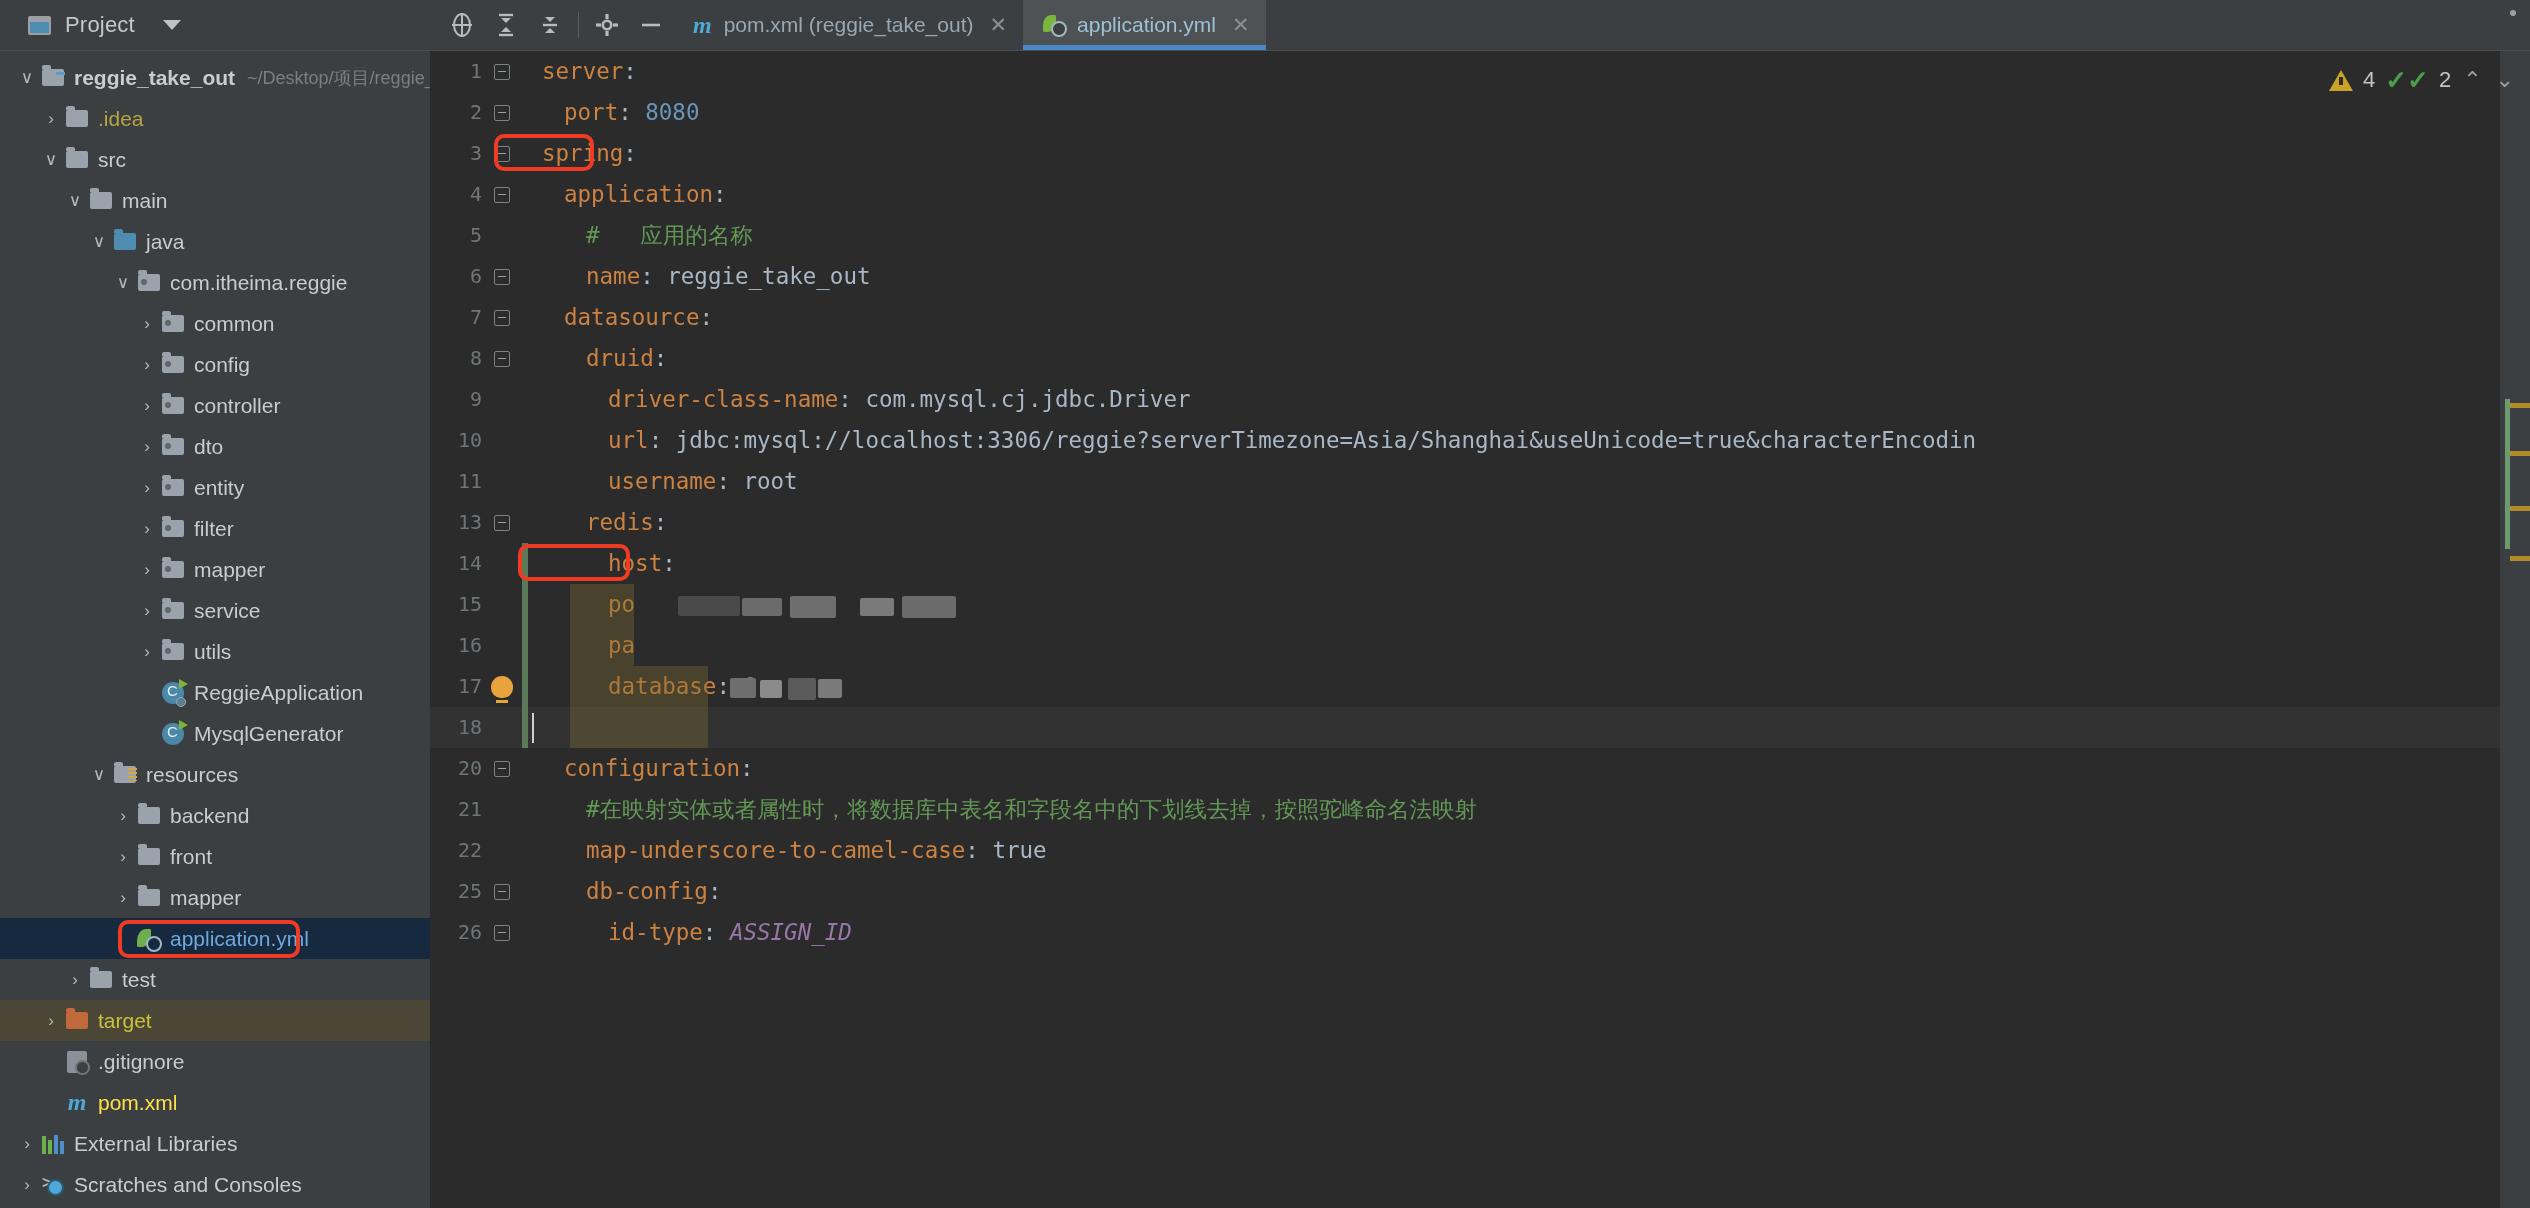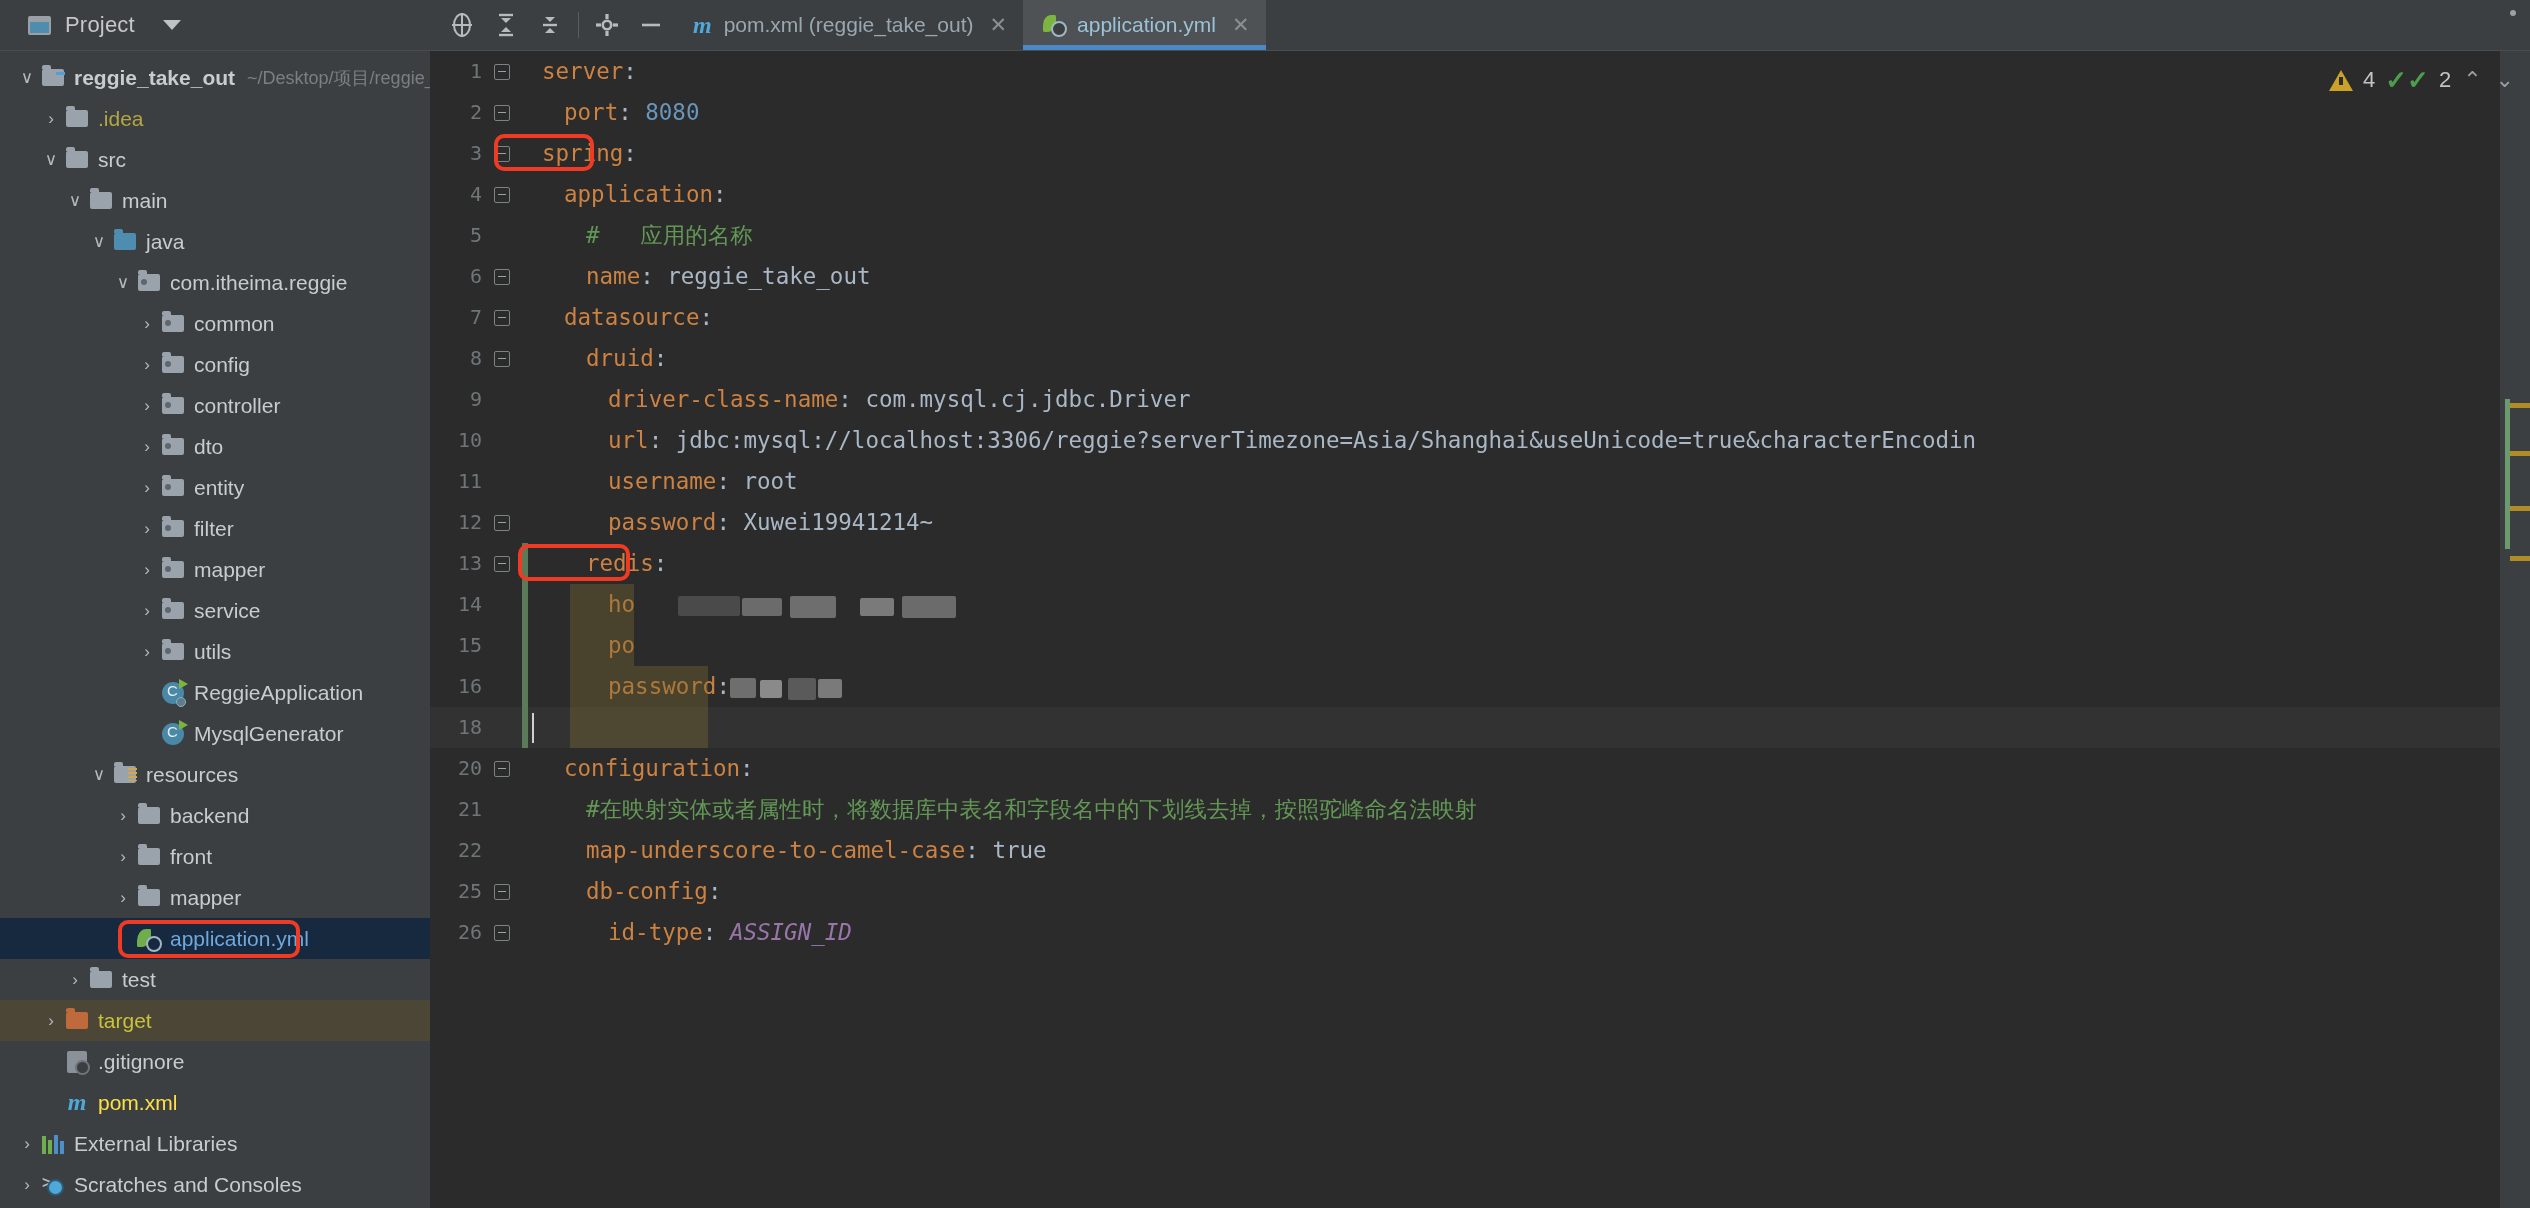--- a/index.html
+++ b/index.html
@@ -561,25 +561,25 @@
           <div class="cline"><span class="gutter-num">2</span><span class="fold"><span class="stalk"></span><span class="box"></span></span><span class="code-txt"><span style="display:inline-block;width:32px"></span><span class="k">port</span><span class="p">:</span><span class="n"> 8080</span></span></div>
           <div class="cline"><span class="gutter-num">3</span><span class="fold"><span class="stalk"></span><span class="box"></span></span><span class="code-txt"><span style="display:inline-block;width:10px"></span><span class="k">spring</span><span class="p">:</span><span class="v"></span></span></div>
           <div class="cline"><span class="gutter-num">4</span><span class="fold"><span class="stalk"></span><span class="box"></span></span><span class="code-txt"><span style="display:inline-block;width:32px"></span><span class="k">application</span><span class="p">:</span><span class="v"></span></span></div>
           <div class="cline"><span class="gutter-num">5</span><span class="fold"><span class="stalk"></span></span><span class="code-txt"><span style="display:inline-block;width:54px"></span><span class="c">#   应用的名称</span></span></div>
           <div class="cline"><span class="gutter-num">6</span><span class="fold"><span class="stalk"></span><span class="box"></span></span><span class="code-txt"><span style="display:inline-block;width:54px"></span><span class="k">name</span><span class="p">:</span><span class="v"> reggie_take_out</span></span></div>
           <div class="cline"><span class="gutter-num">7</span><span class="fold"><span class="stalk"></span><span class="box"></span></span><span class="code-txt"><span style="display:inline-block;width:32px"></span><span class="k">datasource</span><span class="p">:</span><span class="v"></span></span></div>
           <div class="cline"><span class="gutter-num">8</span><span class="fold"><span class="stalk"></span><span class="box"></span></span><span class="code-txt"><span style="display:inline-block;width:54px"></span><span class="k">druid</span><span class="p">:</span><span class="v"></span></span></div>
           <div class="cline"><span class="gutter-num">9</span><span class="fold"><span class="stalk"></span></span><span class="code-txt"><span style="display:inline-block;width:76px"></span><span class="k">driver-class-name</span><span class="p">:</span><span class="v"> com.mysql.cj.jdbc.Driver</span></span></div>
           <div class="cline"><span class="gutter-num">10</span><span class="fold"><span class="stalk"></span></span><span class="code-txt"><span style="display:inline-block;width:76px"></span><span class="k">url</span><span class="p">:</span><span class="v"> jdbc:mysql://localhost:3306/reggie?serverTimezone=Asia/Shanghai&amp;useUnicode=true&amp;characterEncodin</span></span></div>
           <div class="cline"><span class="gutter-num">11</span><span class="fold"><span class="stalk"></span></span><span class="code-txt"><span style="display:inline-block;width:76px"></span><span class="k">username</span><span class="p">:</span><span class="v"> root</span></span></div>
-          <div class="cline"><span class="gutter-num">12</span><span class="fold"><span class="stalk"></span><span class="box"></span></span><span class="code-txt"><span style="display:inline-block;width:76px"></span><span class="k">password</span><span class="p">:</span><span class="v"> Xuwei19941214~</span></span></div>
           <div class="cline"><span class="gutter-num">13</span><span class="fold"><span class="stalk"></span><span class="box"></span></span><span class="code-txt"><span style="display:inline-block;width:54px"></span><span class="k">redis</span><span class="p">:</span><span class="v"></span></span></div>
           <div class="cline"><span class="gutter-num">14</span><span class="fold"><span class="stalk"></span></span><span class="code-txt"><span style="display:inline-block;width:76px"></span><span class="k">host</span><span class="p">:</span><span class="v"> </span></span></div>
           <div class="cline"><span class="gutter-num">15</span><span class="fold"><span class="stalk"></span></span><span class="code-txt"><span style="display:inline-block;width:76px"></span><span class="k">port</span><span class="p">:</span><span class="n"> 6379</span></span></div>
           <div class="cline"><span class="gutter-num">16</span><span class="fold"><span class="stalk"></span></span><span class="code-txt"><span style="display:inline-block;width:76px"></span><span class="k">password</span><span class="p">:</span><span class="v"> </span></span></div>
+          <div class="cline"><span class="gutter-num">17</span><span class="fold"><span class="bulb"></span></span><span class="code-txt"><span style="display:inline-block;width:76px"></span><span class="k">database</span><span class="p">:</span><span class="n"> 0</span></span></div>
           <div class="cline caret current"><span class="gutter-num">18</span><span class="fold"><span class="stalk"></span></span><span class="code-txt"><span style="display:inline-block;width:10px"></span></span></div>
           <div class="cline"><span class="gutter-num">20</span><span class="fold"><span class="stalk"></span><span class="box"></span></span><span class="code-txt"><span style="display:inline-block;width:32px"></span><span class="k">configuration</span><span class="p">:</span><span class="v"></span></span></div>
           <div class="cline"><span class="gutter-num">21</span><span class="fold"><span class="stalk"></span></span><span class="code-txt"><span style="display:inline-block;width:54px"></span><span class="c">#在映射实体或者属性时，将数据库中表名和字段名中的下划线去掉，按照驼峰命名法映射</span></span></div>
           <div class="cline"><span class="gutter-num">22</span><span class="fold"><span class="stalk"></span></span><span class="code-txt"><span style="display:inline-block;width:54px"></span><span class="k">map-underscore-to-camel-case</span><span class="p">:</span><span class="v"> true</span></span></div>
           <div class="cline"><span class="gutter-num">25</span><span class="fold"><span class="stalk"></span><span class="box"></span></span><span class="code-txt"><span style="display:inline-block;width:54px"></span><span class="k">db-config</span><span class="p">:</span><span class="v"></span></span></div>
           <div class="cline"><span class="gutter-num">26</span><span class="fold"><span class="stalk"></span><span class="box"></span></span><span class="code-txt"><span style="display:inline-block;width:76px"></span><span class="k">id-type</span><span class="p">:</span><span class="e"> ASSIGN_ID</span></span></div>
         </div>
 
       <div class="markers">
         <div class="mg" style="top:348px;height:150px;"></div>

